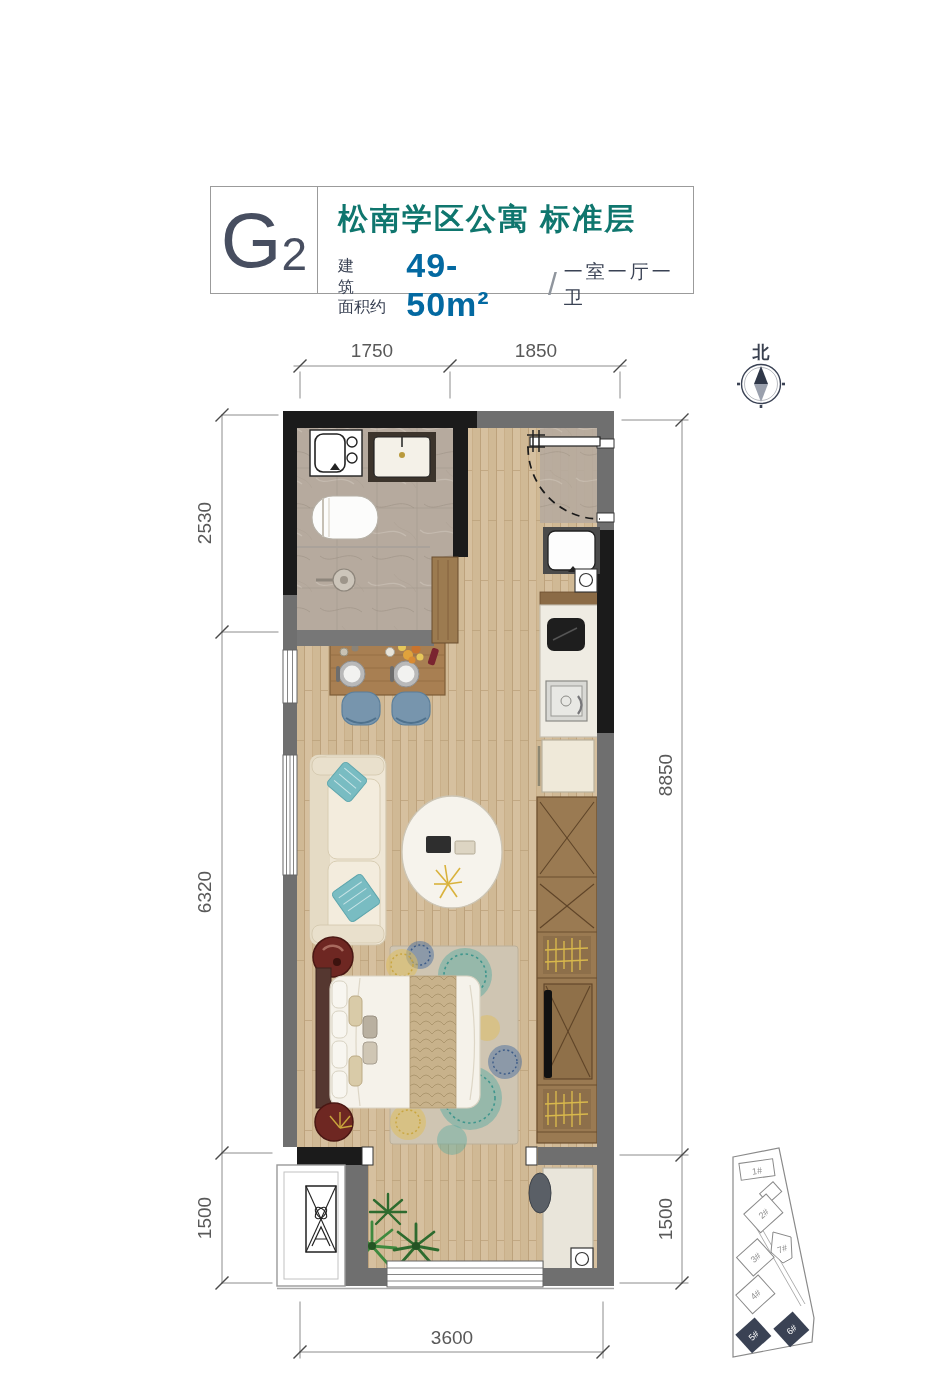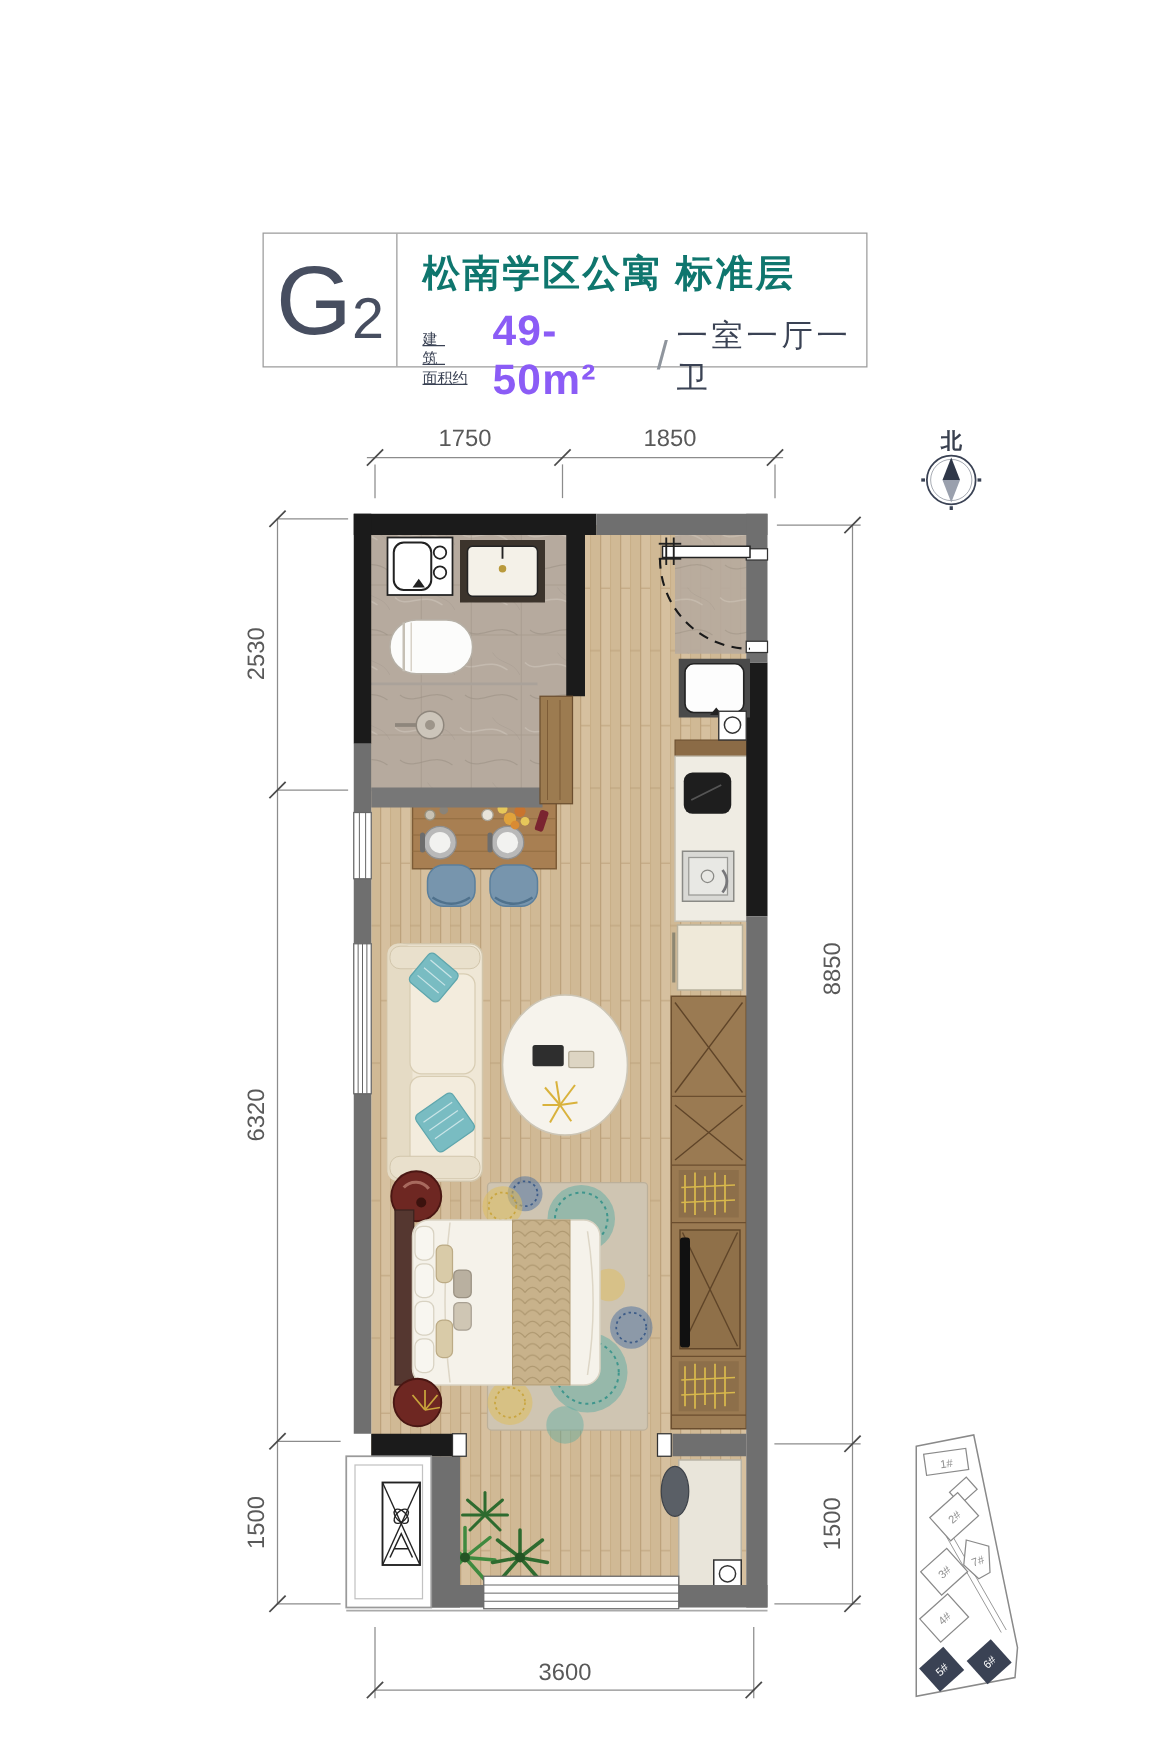--- a/index.html
+++ b/index.html
@@ -9,25 +9,25 @@
   
   .header{position:absolute;left:210px;top:186px;width:484px;height:108px;
           border:1px solid #9b9b9b;display:flex;background:#fff;box-sizing:border-box;}
   .header-left{width:106px;border-right:1px solid #9b9b9b;display:flex;
                align-items:center;justify-content:center;}
   .unit-code{font-size:78px;line-height:1;color:#474e60;font-weight:400;display:flex;align-items:flex-end;}
   .unit-code .sub{font-size:46px;line-height:1;margin-bottom:2px;}
   .header-right{flex:1;padding:12px 0 0 20px;}
   .plan-title{font-size:30px;font-weight:700;color:#0f766e;letter-spacing:2px;}
   .area-row{margin-top:6px;display:flex;align-items:center;}
-  .area-label{font-size:12px;color:#3a4254;line-height:1.3;margin-right:15px;margin-top:4px;text-decoration:underline;}
+  .area-label{font-size:16px;color:#3a4254;line-height:1.3;margin-right:15px;margin-top:4px;}
   .area-label .l1{letter-spacing:6px;}
-  .area-value{font-size:34px;font-weight:700;color:#8b5cf6;letter-spacing:1px;}
+  .area-value{font-size:34px;font-weight:700;color:#0369a1;letter-spacing:1px;}
   .area-sep{font-size:32px;color:#8f959d;font-weight:300;margin:0 7px 0 9px;transform:translateY(-1px);}
-  .layout-text{font-size:25px;color:#3a4254;font-weight:500;letter-spacing:3px;}
+  .layout-text{font-size:19px;color:#3a4254;font-weight:500;letter-spacing:3px;}
   text{font-family:"Liberation Sans","DejaVu Sans",sans-serif;}
   .dim-txt{font-size:19px;fill:#595959;}
   .site-lbl{font-size:9px;fill:#8f8f8f;}
   .site-lbl-hl{font-size:9px;fill:#ffffff;}
   .north-txt{font-size:17px;fill:#39404f;font-weight:700;}
 </style>
 </head>
 <body>
 
 <div class="canvas">

